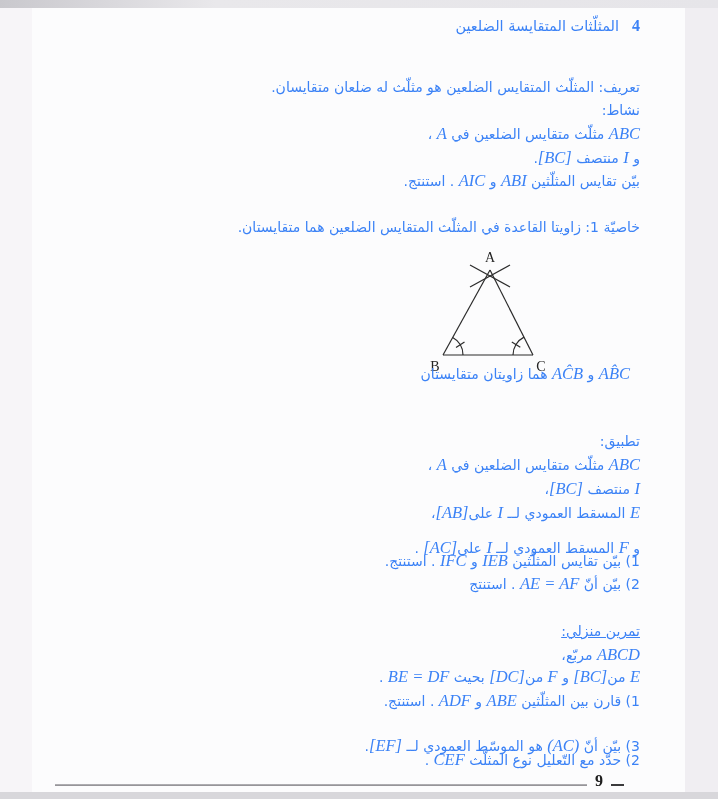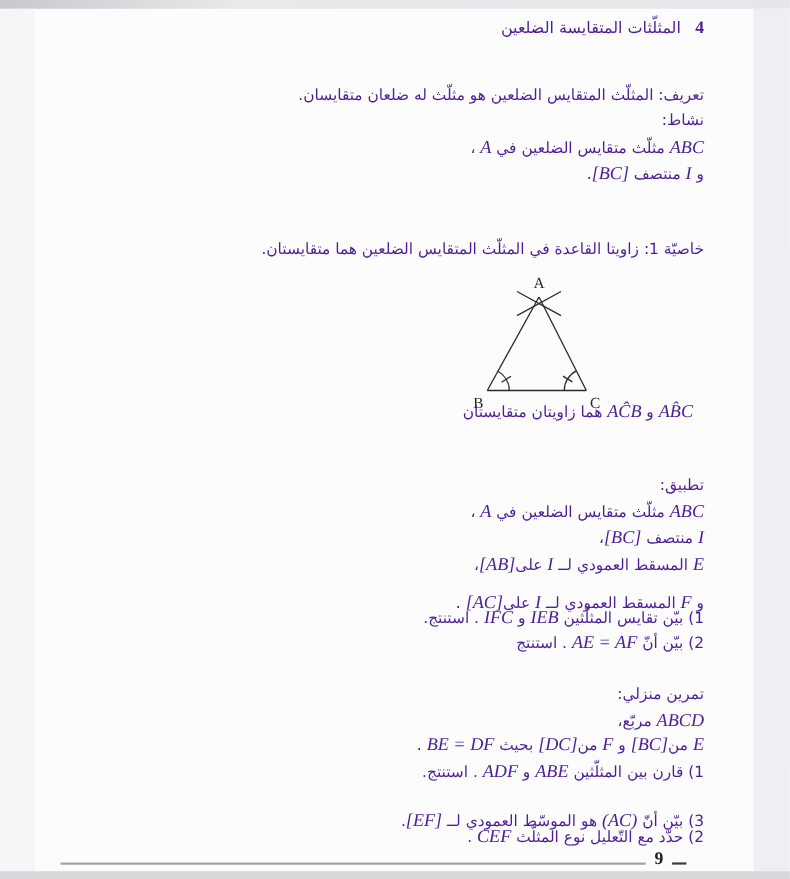--- a/index.html
+++ b/index.html
@@ -7,24 +7,24 @@
        font-family:"DejaVu Sans",sans-serif;}
   .page{position:absolute;left:0;top:0;width:718px;height:799px;background:#fcfcfd;}
   
   .strip-top{position:absolute;left:0;top:0;width:718px;height:8px;
              background:linear-gradient(to right,#c9c8cd,#e9e8eb 30%,#e6e5e9);}
   .strip-left{position:absolute;left:0;top:8px;width:32px;height:784px;background:#f7f5f8;}
   .strip-right{position:absolute;left:685px;top:8px;width:33px;height:784px;background:#f0eef2;}
   .strip-bottom{position:absolute;left:0;top:792px;width:718px;height:7px;background:#d8d7db;}
   
   .line{position:absolute;right:78px;direction:rtl;white-space:nowrap;
-        font-size:14px;line-height:20px;color:#4c1d95;}
+        font-size:14px;line-height:20px;color:#3b82f6;}
   .seg-a{font-weight:normal;}
   .seg-b{font-weight:normal;}
-  .seg-u{}
+  .seg-u{text-decoration:underline;}
   .seg-m{font-family:"Liberation Serif",serif;font-style:italic;font-size:16.5px;
          direction:ltr;unicode-bidi:isolate;}
   .seg-n{font-family:"Liberation Serif",serif;font-style:normal;font-weight:bold;
          font-size:16px;margin-left:13px;}
   .header-line{font-size:14.5px;}
   
   .figure{position:absolute;left:390px;top:244px;width:200px;height:132px;}
   .figure svg{display:block;}
   .figure text{font-family:"Liberation Serif",serif;font-size:14px;fill:#242424;}
   
@@ -43,20 +43,21 @@
   <div class="strip-top"></div>
   <div class="strip-left"></div>
   <div class="strip-right"></div>
   <div class="strip-bottom"></div>
 
   <div class="line header-line" style="top:16px"><span class="seg-n">4</span><span class="seg-a">المثلّثات المتقايسة الضلعين</span></div>
   <div class="line" style="top:77px"><span class="seg-b">تعريف:</span><span class="seg-a"> المثلّث المتقايس الضلعين هو مثلّث له ضلعان متقايسان.</span></div>
   <div class="line" style="top:100px"><span class="seg-a">نشاط:</span></div>
   <div class="line" style="top:124px"><span class="seg-m">ABC</span><span class="seg-a"> مثلّث متقايس الضلعين في </span><span class="seg-m">A</span><span class="seg-a"> ،</span></div>
   <div class="line" style="top:148px"><span class="seg-a">و </span><span class="seg-m">I</span><span class="seg-a"> منتصف </span><span class="seg-m">[BC]</span><span class="seg-a">.</span></div>
+  <div class="line" style="top:171px"><span class="seg-a">بيّن تقايس المثلّثين </span><span class="seg-m">ABI</span><span class="seg-a"> و </span><span class="seg-m">AIC</span><span class="seg-a"> . استنتج.</span></div>
   <div class="line" style="top:217px"><span class="seg-b">خاصيّة 1:</span><span class="seg-a"> زاويتا القاعدة في المثلّث المتقايس الضلعين هما متقايستان.</span></div>
 
   <div class="figure">
     <svg width="200" height="132" viewBox="0 0 200 132">
       <g stroke="#2b2b2b" stroke-width="1.2" fill="none">
         <line x1="100" y1="26" x2="53" y2="111"></line>
         <line x1="100" y1="26" x2="143" y2="111"></line>
         <line x1="53" y1="111" x2="143" y2="111"></line>
         <line x1="80" y1="21" x2="120" y2="43"></line>
         <line x1="120" y1="21" x2="80" y2="43"></line>

